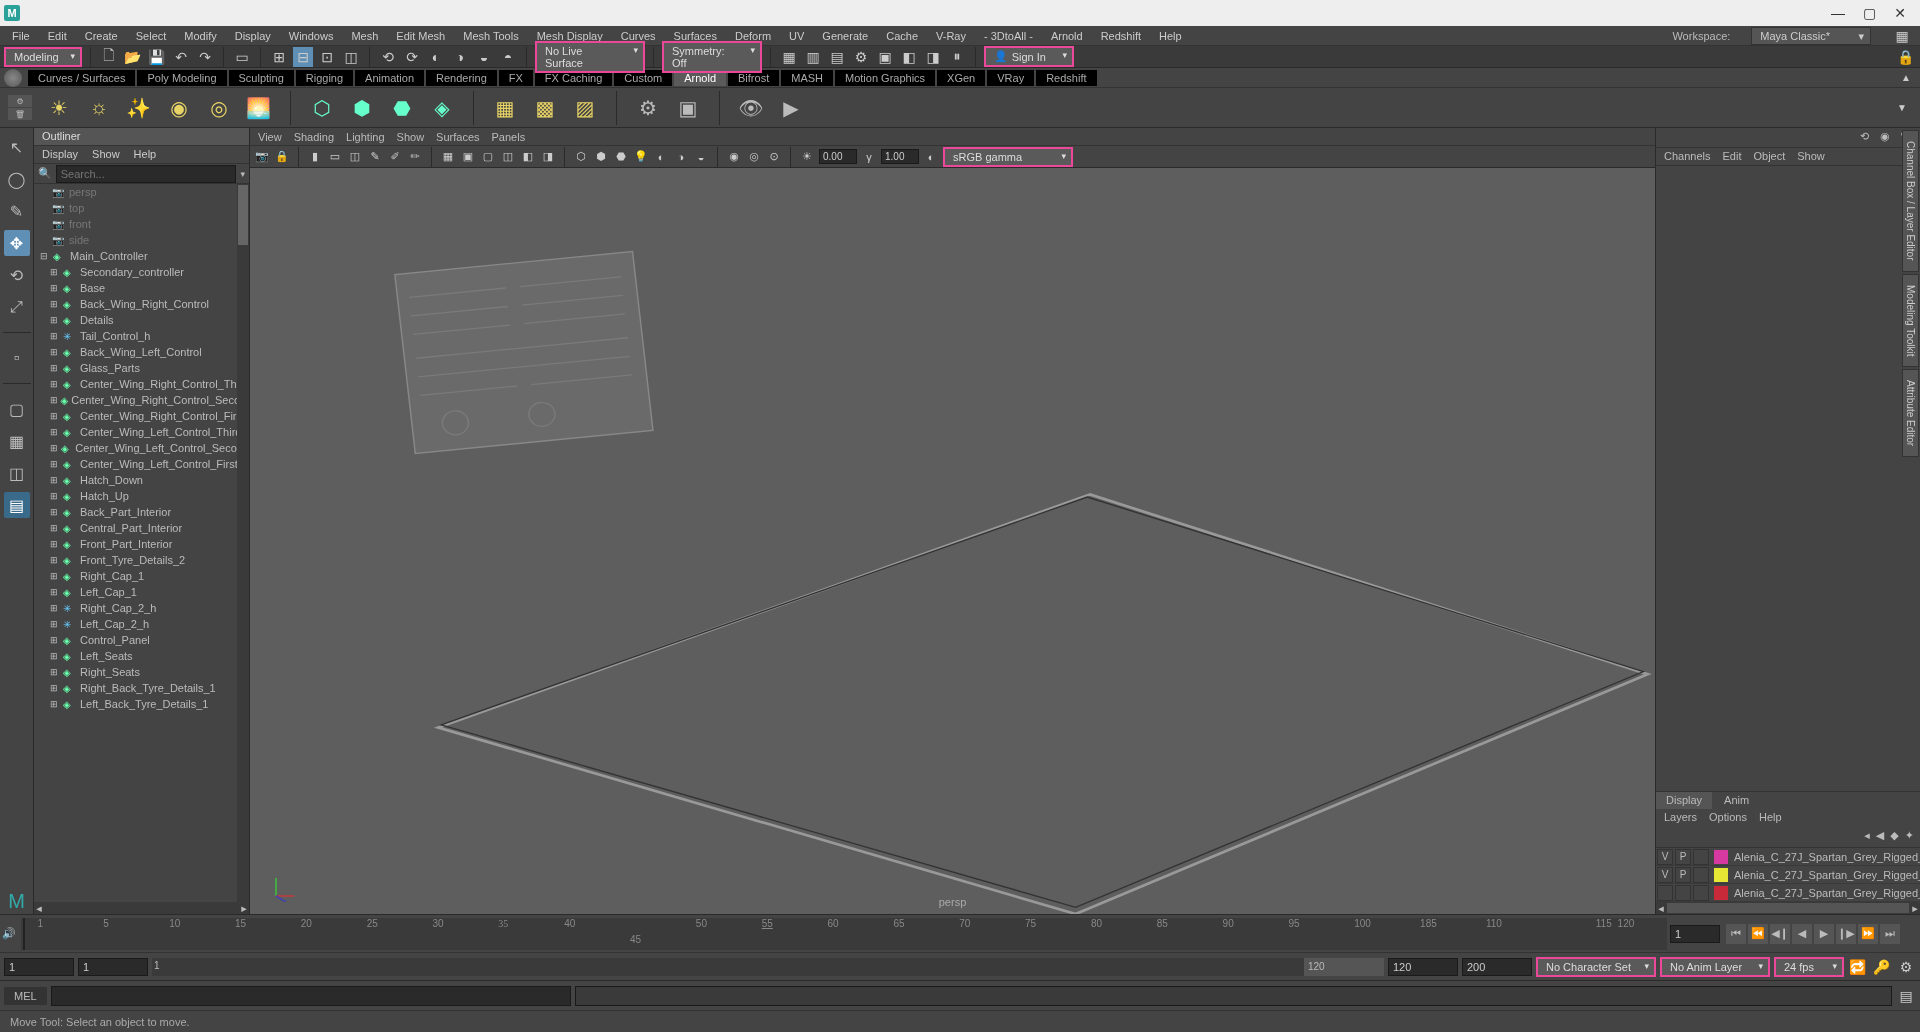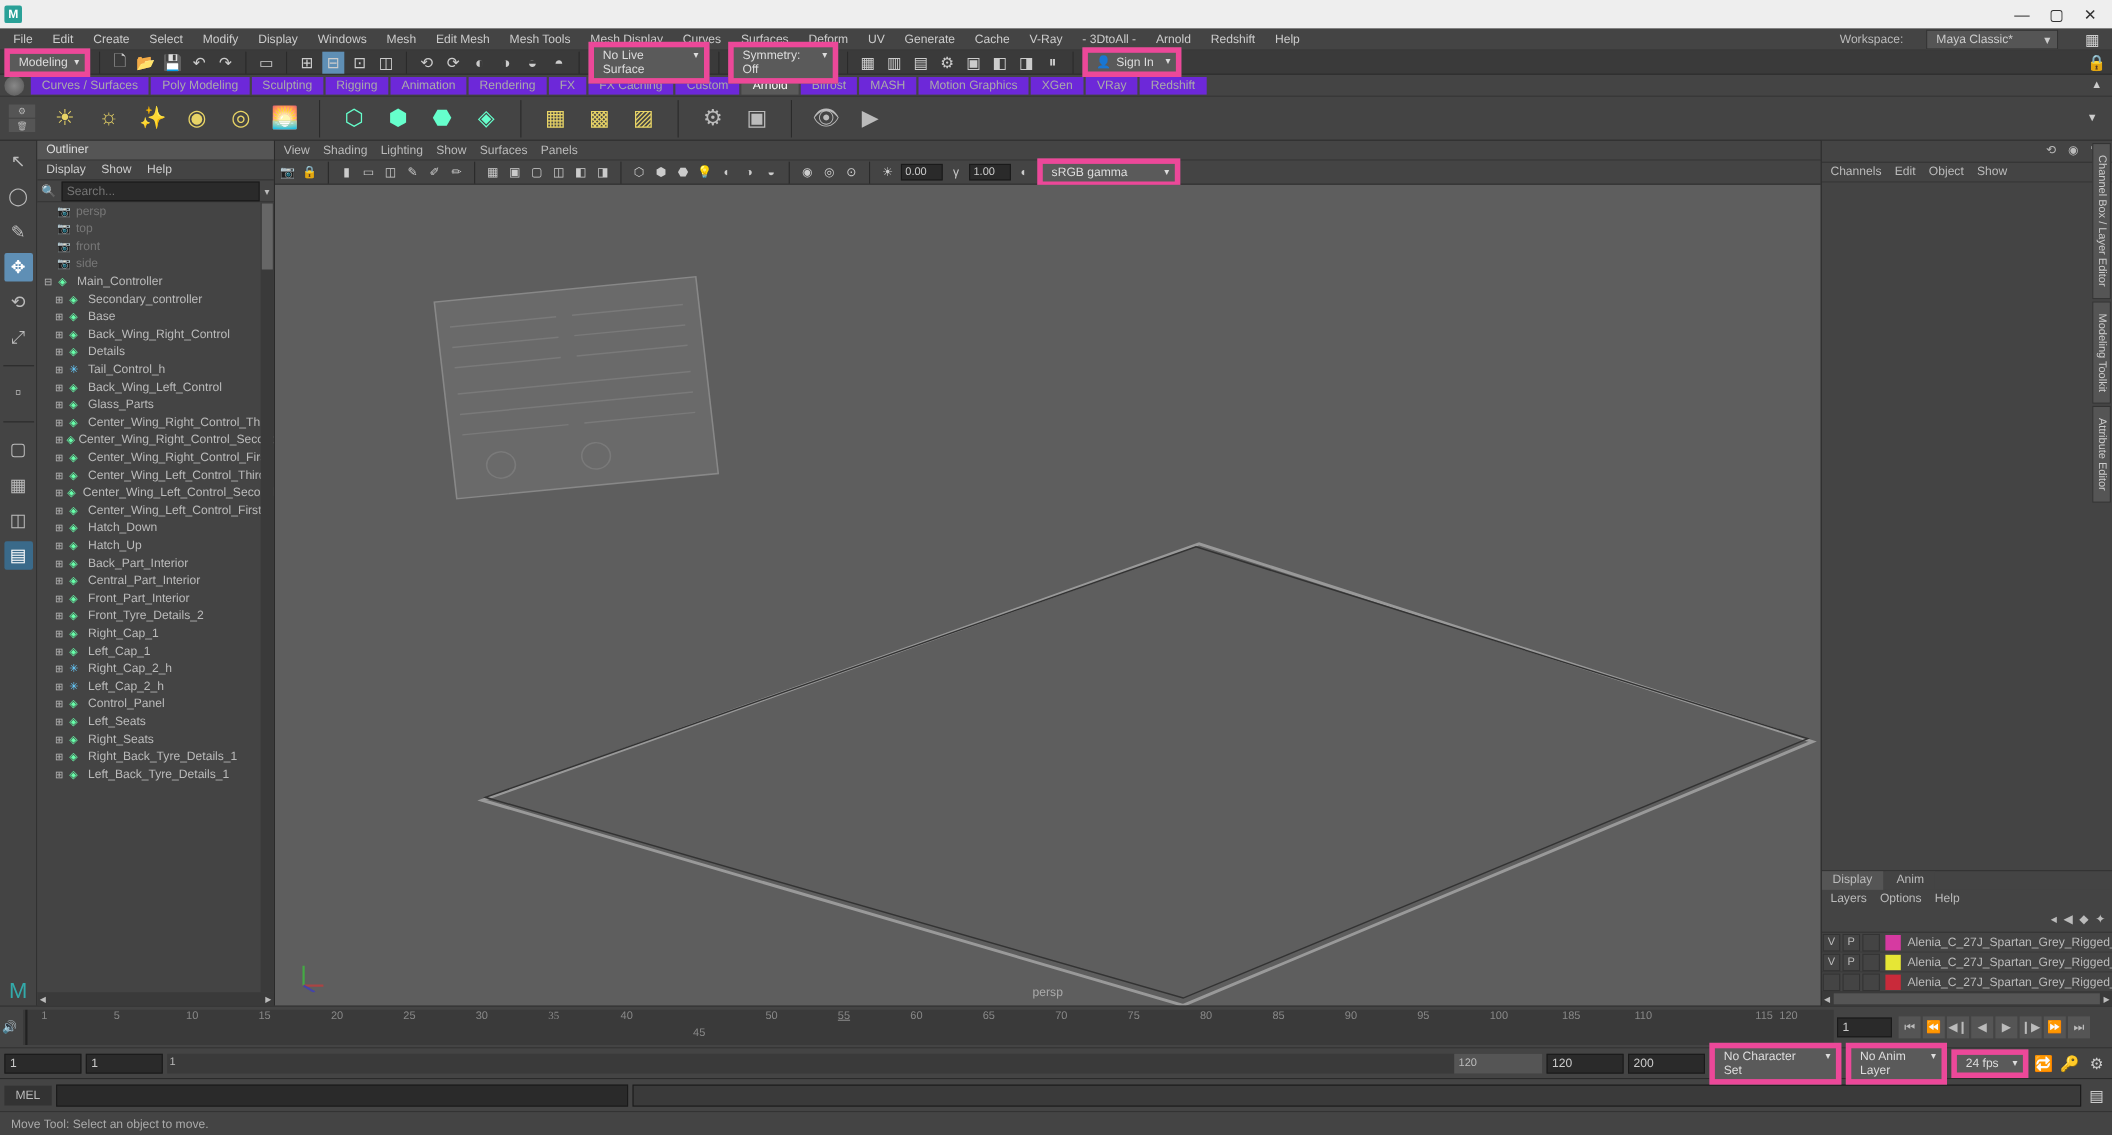--- a/index.html
+++ b/index.html
@@ -6,26 +6,26 @@
 body { background:#444444; color:#bbbbbb; font-size:11px; overflow:hidden; width:1920px; height:1032px; }
 .titlebar { height:26px; background:#eeeeee; color:#222; display:flex; align-items:center; padding:0 4px; font-size:12px; }
 .titlebar .m-icon { width:16px; height:16px; background:#2aa198; color:#fff; font-weight:bold; display:inline-flex; align-items:center; justify-content:center; margin-right:6px; font-size:11px; border-radius:2px;}
 .winbtns { margin-left:auto; display:flex; gap:18px; padding-right:10px; font-size:14px; color:#333;}
 .menubar { height:20px; background:#444; display:flex; align-items:center; padding:0 4px; gap:2px; border-bottom:1px solid #333;}
 .menubar .mitem { padding:2px 8px; color:#ccc; font-size:11px;}
 .wksp { margin-left:auto; display:flex; align-items:center; gap:21px; padding-right:4px;}
 .wksp-sel { background:#555; padding:2px 40px 2px 8px; border:1px solid #333; color:#ccc; position:relative;}
 .wksp-sel:after{content:"▾"; position:absolute; right:6px;}
 .statusline { height:22px; background:#3a3a3a; display:flex; align-items:center; padding:2px 4px; gap:4px; border-bottom:1px solid #2a2a2a;}
-.dd { background:#5a5a5a; border:5px solid #ec4899; padding:2px 20px 2px 8px; position:relative; color:#ddd;}
+.dd { background:#5a5a5a; border:2px solid #ec4899; padding:2px 20px 2px 8px; position:relative; color:#ddd;}
 .dd:after{content:"▾";position:absolute;right:5px;top:2px;font-size:9px;}
 .sep-v{width:1px;height:20px;background:#2a2a2a;margin:0 4px;}
 .ico{width:20px;height:20px;display:inline-flex;align-items:center;justify-content:center;font-size:14px;color:#ccc;}
 .shelf-tabs{height:20px;background:#444;display:flex;align-items:center;padding:0 4px;gap:2px;border-bottom:1px solid #333;}
-.stab{padding:2px 10px;color:#aaa;font-size:11px;background:#6d28d9;}
+.stab{padding:2px 10px;color:#aaa;font-size:11px;background:#000000;}
 .stab.active{background:#5a5a5a;color:#fff;}
 .stab-wheel{width:18px;height:18px;border-radius:50%;background:radial-gradient(#888,#555);margin-right:4px;}
 .shelf{height:40px;background:#444;display:flex;align-items:center;padding:0 8px;gap:10px;border-bottom:1px solid #2a2a2a;}
 .shelf-ico{width:30px;height:30px;display:flex;align-items:center;justify-content:center;font-size:20px;}
 .shelf-sep{width:1px;height:34px;background:#2a2a2a;margin:0 6px;}
 .shelf-sidebar{width:24px;display:flex;flex-direction:column;gap:1px;margin-right:2px;}
 .shelf-sidebar div{height:12px;background:#555;font-size:8px;display:flex;align-items:center;justify-content:center;}
 .main{display:flex;height:calc(1032px - 26px - 20px - 22px - 20px - 40px - 38px - 28px - 30px - 22px);}
 .toolbox{width:34px;background:#444;border-right:1px solid #2a2a2a;display:flex;flex-direction:column;align-items:center;padding-top:6px;gap:6px;}
 .tb-btn{width:26px;height:26px;display:flex;align-items:center;justify-content:center;font-size:16px;border-radius:2px;}
@@ -621,21 +621,21 @@
   <input class="rinput" value="1" style="">
   <div class="rslider">
     <div style="position:absolute;left:2px;top:2px;font-size:10px">1</div>
     <div class="rslider-thumb">
         <span>120</span>
       </div>
   </div>
   <input class="rinput" value="120" style="">
   <input class="rinput" value="200" style="">
   <div class="dd" style="width:120px">No Character Set</div>
-  <div class="dd" style="width:92px">No Anim Layer</div>
+  <div class="dd" style="width:110px">No Anim Layer</div>
   <div class="dd" style="width:70px">24 fps</div>
   <span class="ico">🔁</span>
   <span class="ico">🔑</span>
   <span class="ico">⚙</span>
 </div>
 
 <div class="cmdline">
   <div class="cmd-lbl">MEL</div>
   <div class="cmd-in"></div>
   <div class="cmd-out"></div>

